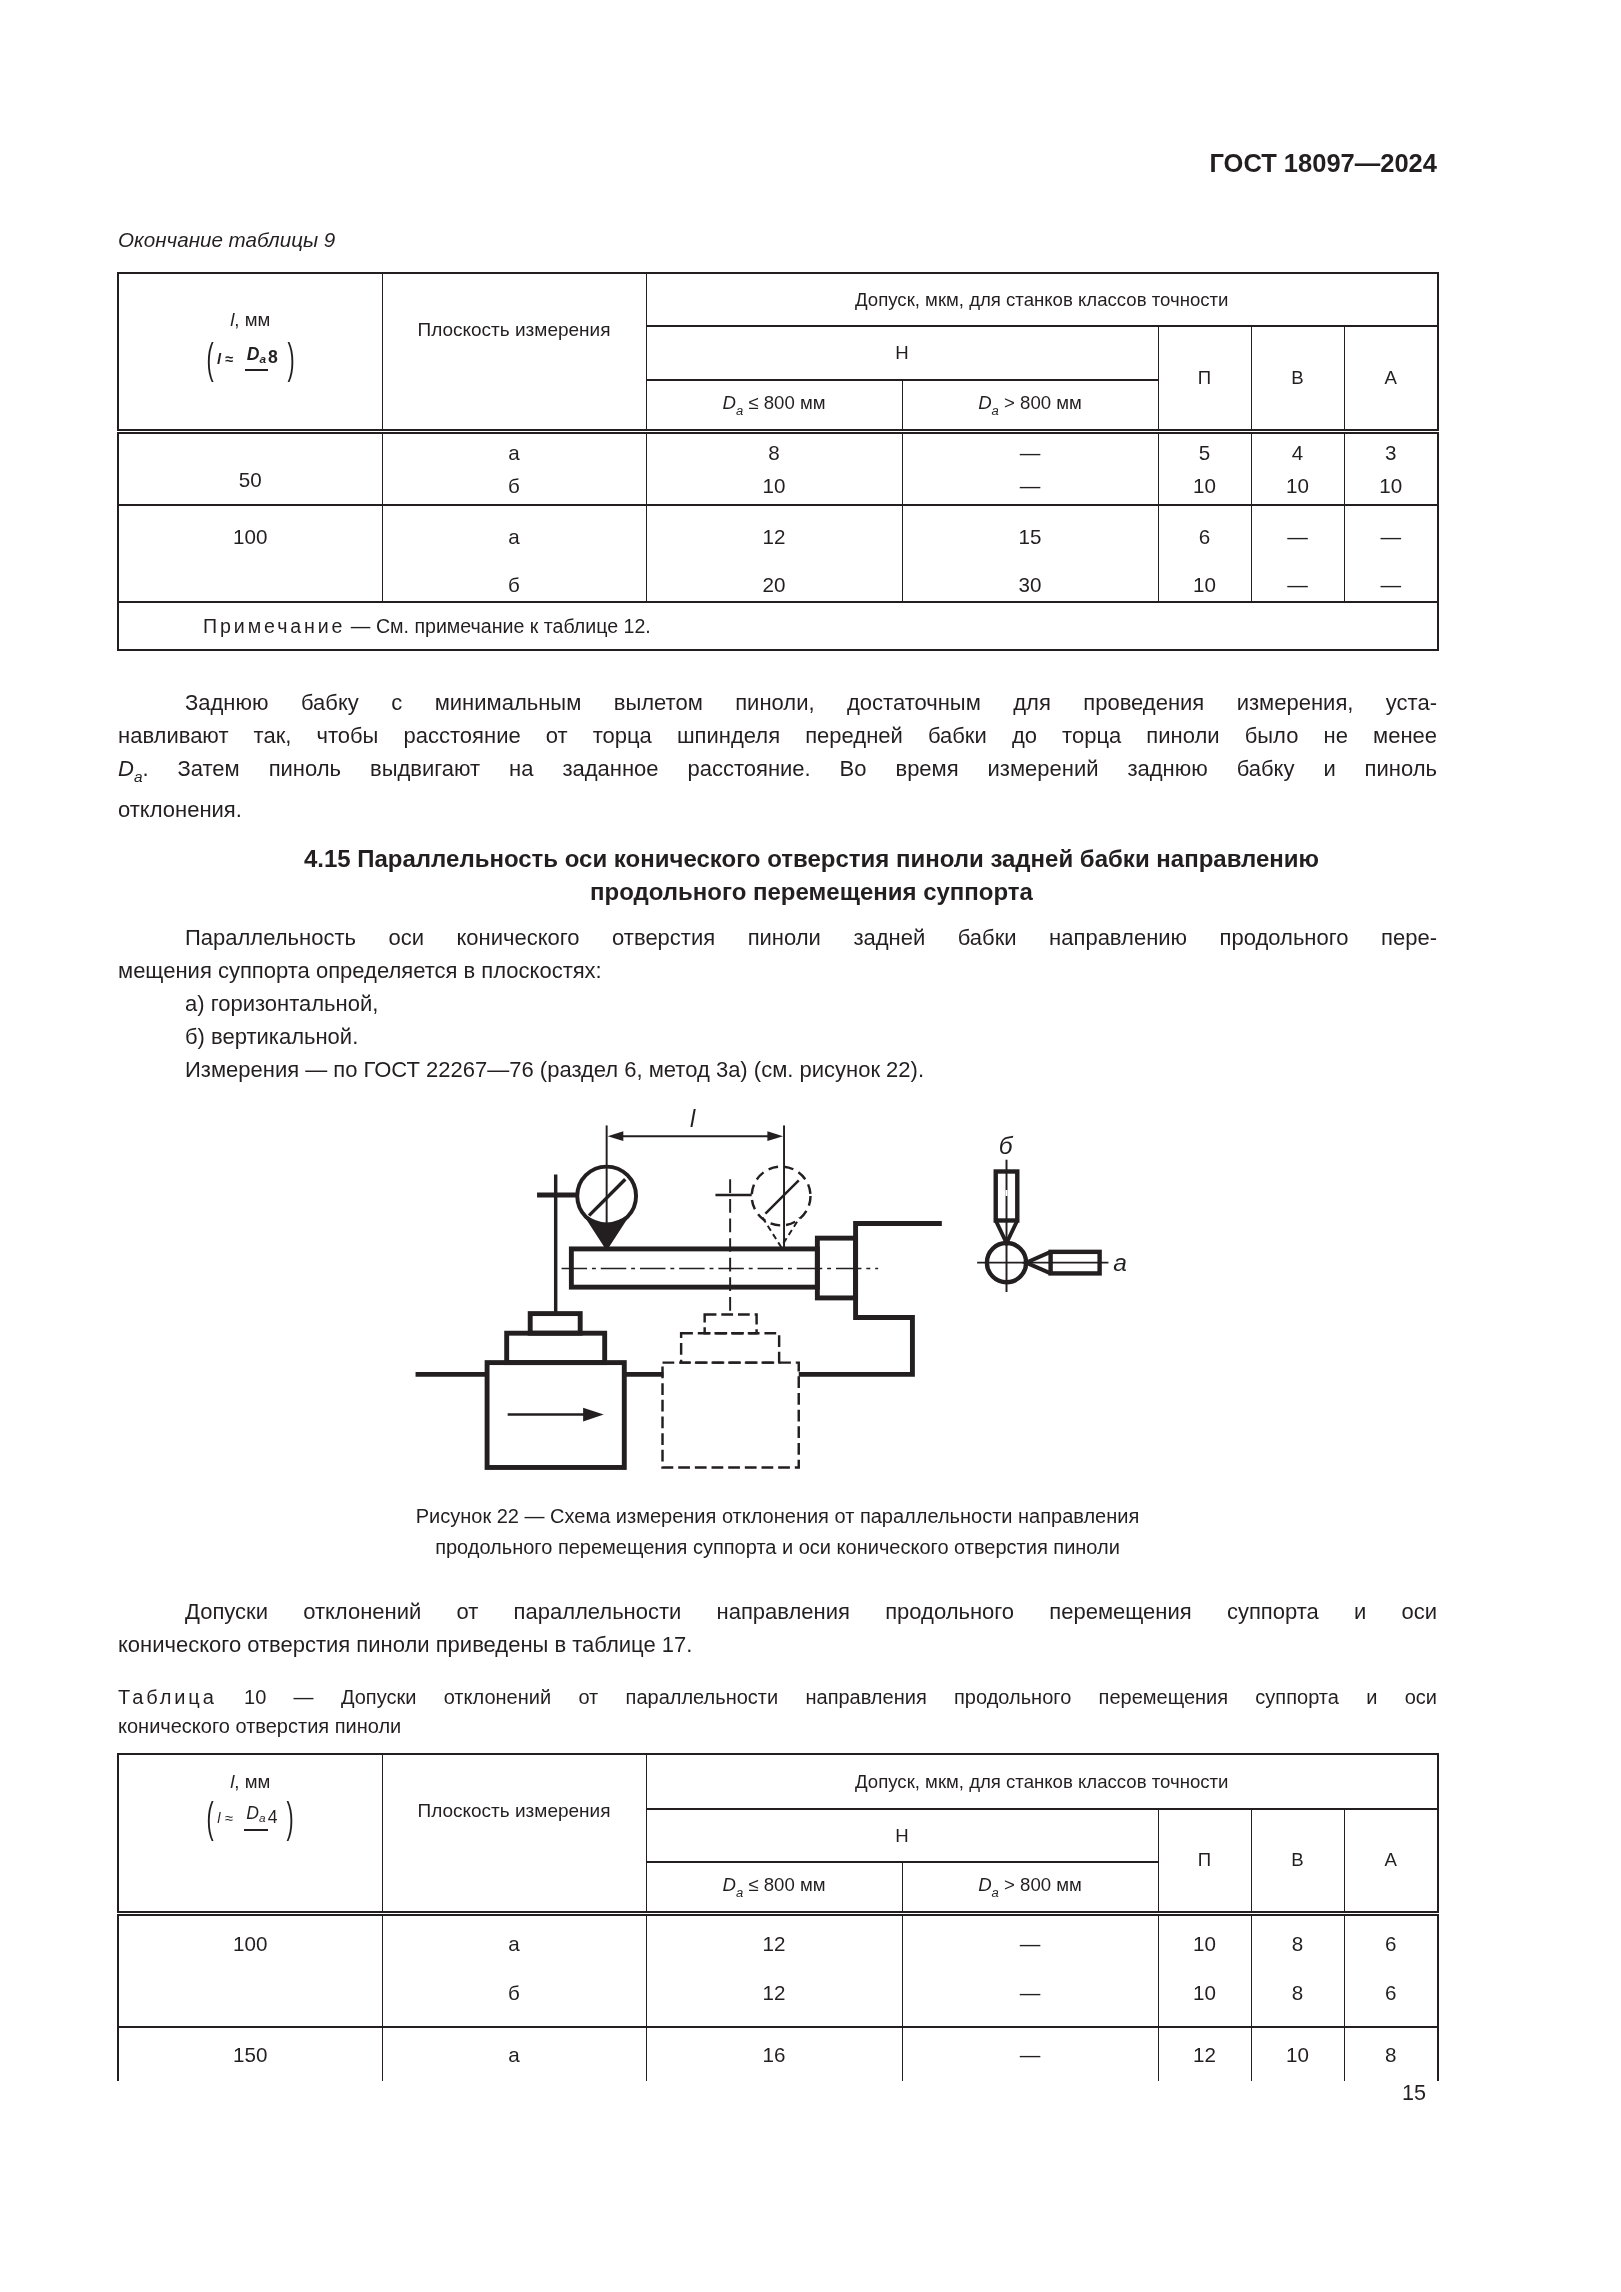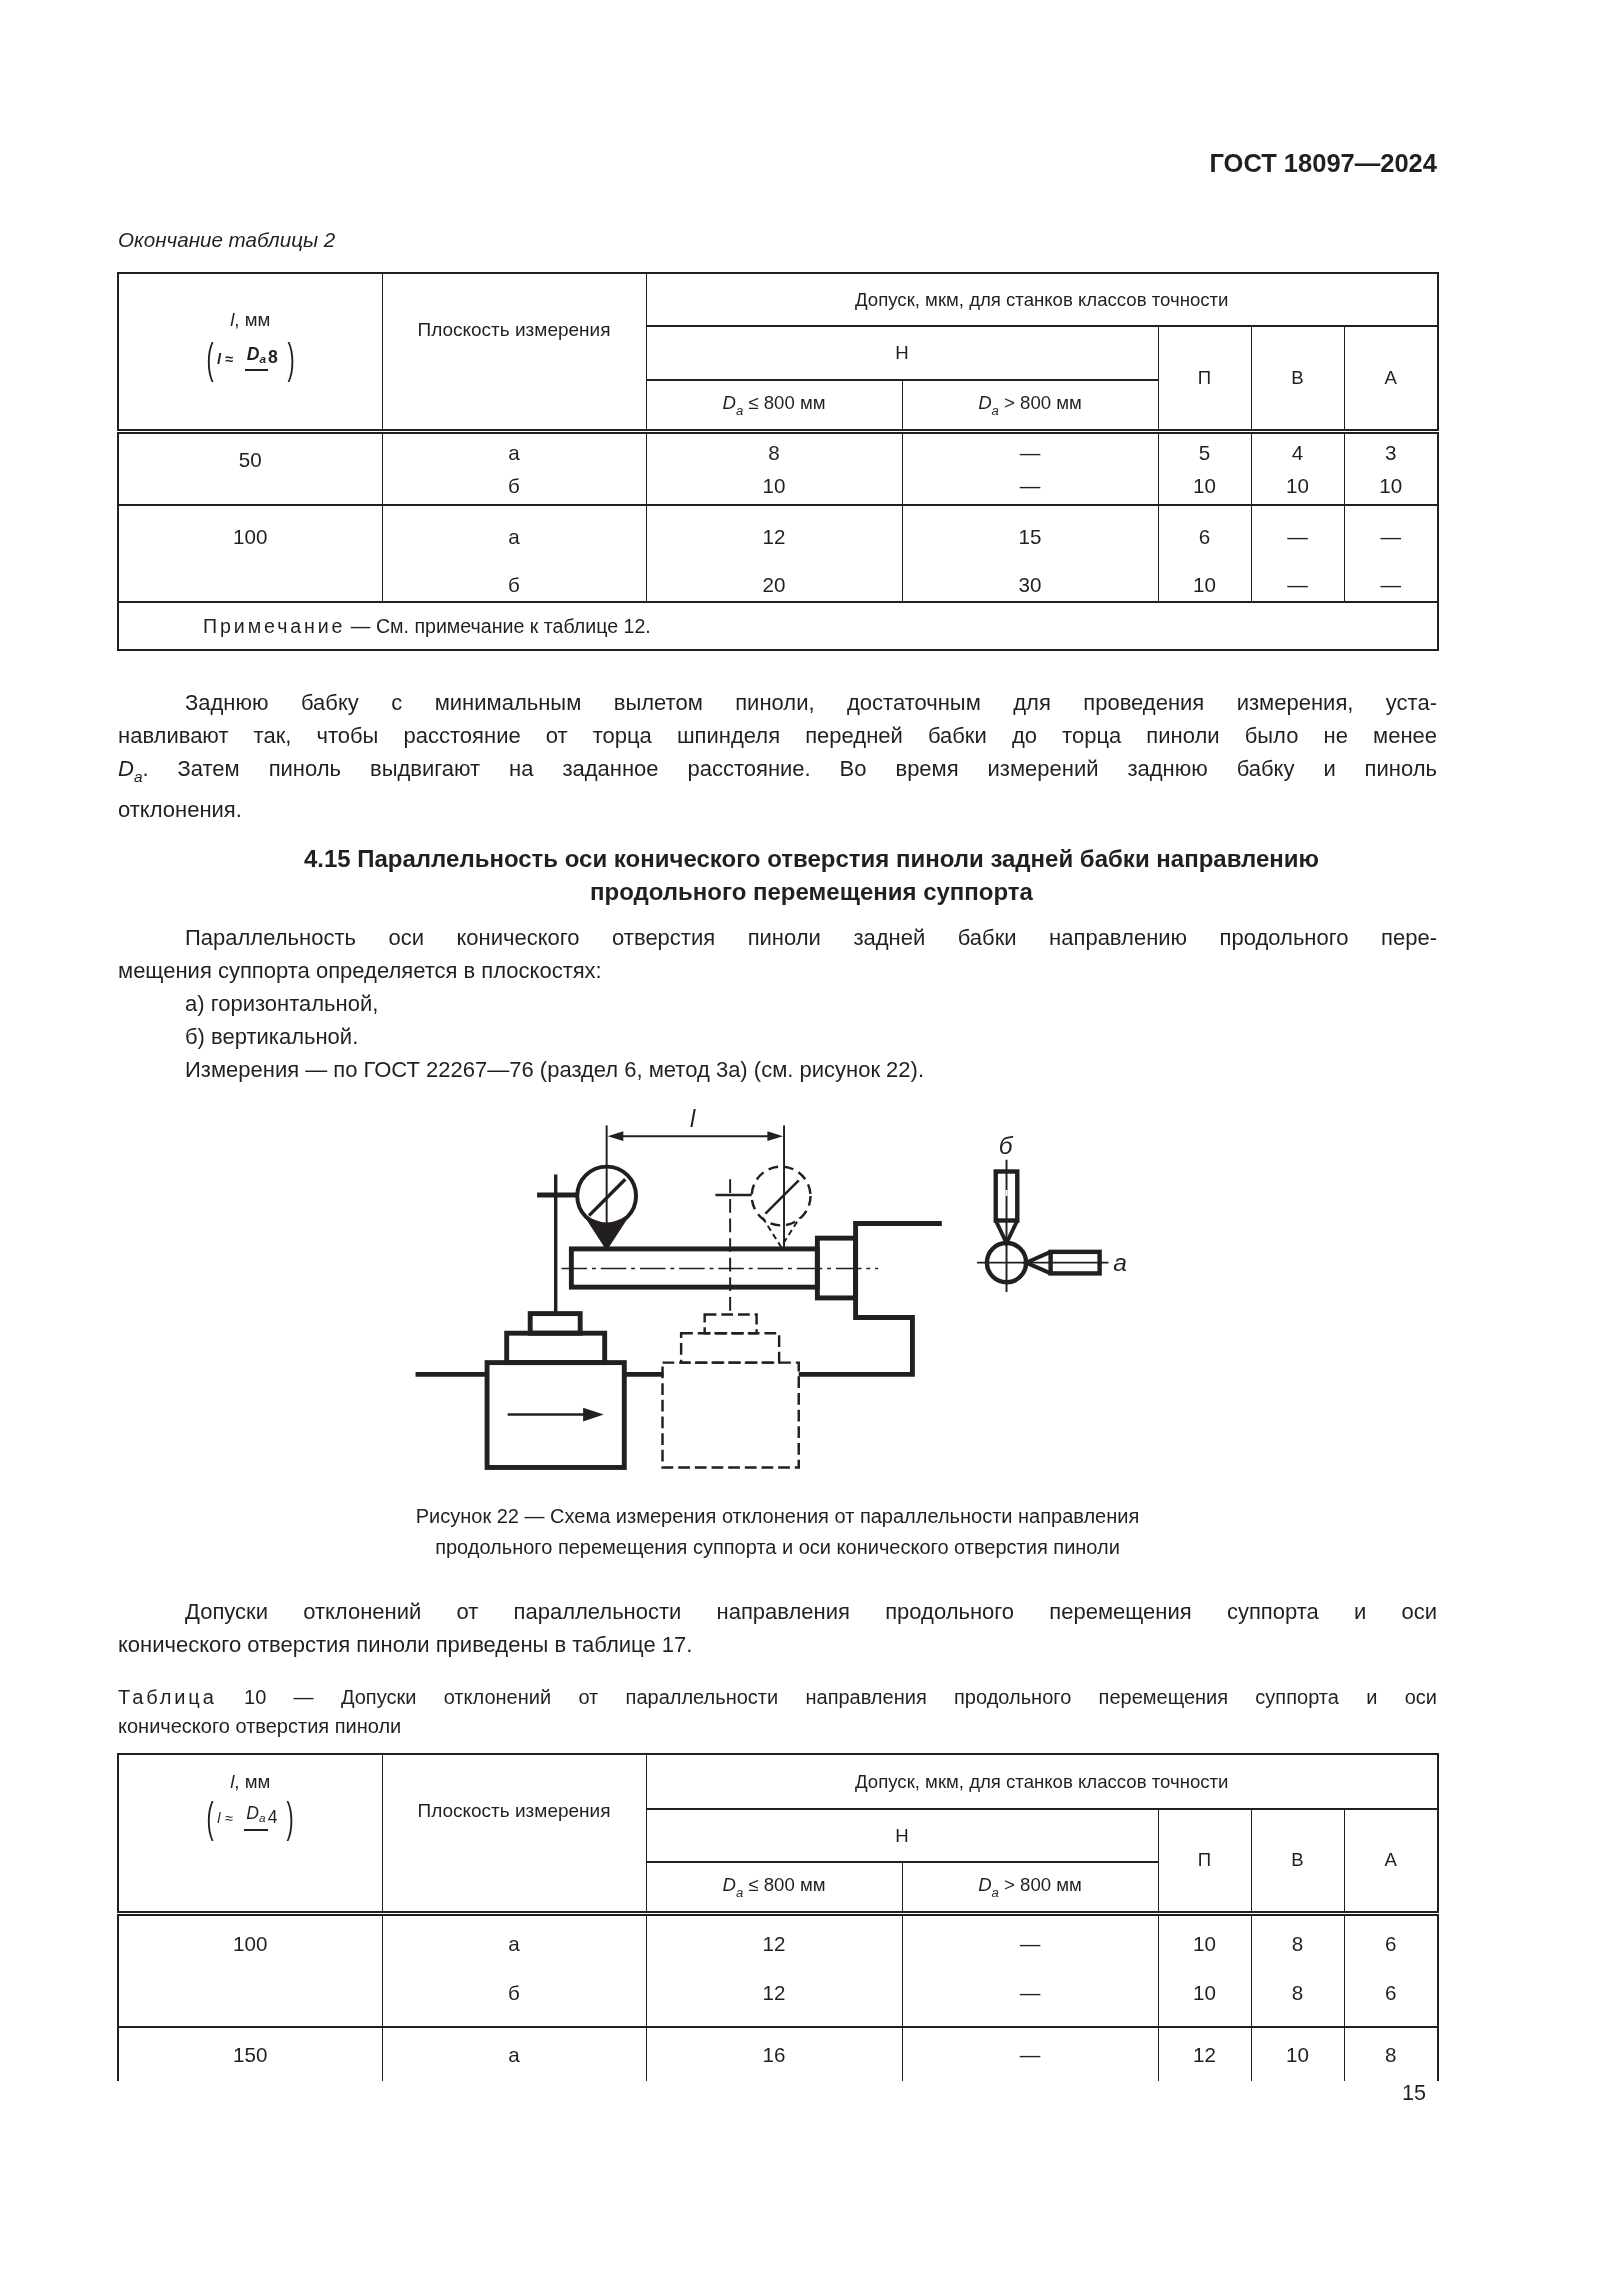--- a/index.html
+++ b/index.html
@@ -36,21 +36,21 @@
   .lhdr { font-size: 18.6px; line-height: 25.5px; }
   .note { text-align: left !important; padding-left: 84px !important; font-size: 19.6px; }
   .pagenum { left: 1402px; top: 2080px; font-size: 21.6px; }
   svg { position: absolute; left: 0; top: 0; }
 </style>
 </head>
 <body>
 
 <div class="abs hdr">ГОСТ 18097—2024</div>
 
-<div class="abs contcap">Окончание таблицы 2</div>
+<div class="abs contcap">Окончание таблицы 9</div>
 
 <table class="gt" style="top:272px; width:1319px;">
   <colgroup>
     <col style="width:264px">
       <col style="width:264px">
       <col style="width:256px">
       <col style="width:256px">
       <col style="width:93px">
       <col style="width:93px">
       <col style="width:94px">
@@ -78,21 +78,21 @@
     <td rowspan="2" class="hsub dbl thick-top">В</td>
     <td rowspan="2" class="hsub dbl thick-top" style="border-right-width:2.9px;">А</td>
   </tr>
   <tr style="height:51px">
     <td class="hsub dbl"><i>D</i><sub><i>a</i></sub><span> ≤ 800 мм</span></td>
     <td class="hsub dbl"><i>D</i><sub><i>a</i></sub><span> &gt; 800 мм</span></td>
   </tr>
 
   <tr style="height:74px">
     <td class="thick-bot" style="vertical-align:top; border-left-width:2.9px;">
-          <div class="cellstack" style="padding-top:9px;">
+          <div class="cellstack" style="padding-top:9px;margin-top:20px;">
             <span>50</span>
           </div>
         </td>
     <td class="thick-bot" style="vertical-align:top;">
           <div class="cellstack" style="padding-top:2.9px;">
             <span>а</span>
             <span>б</span>
           </div>
         </td>
     <td class="thick-bot" style="vertical-align:top;">

